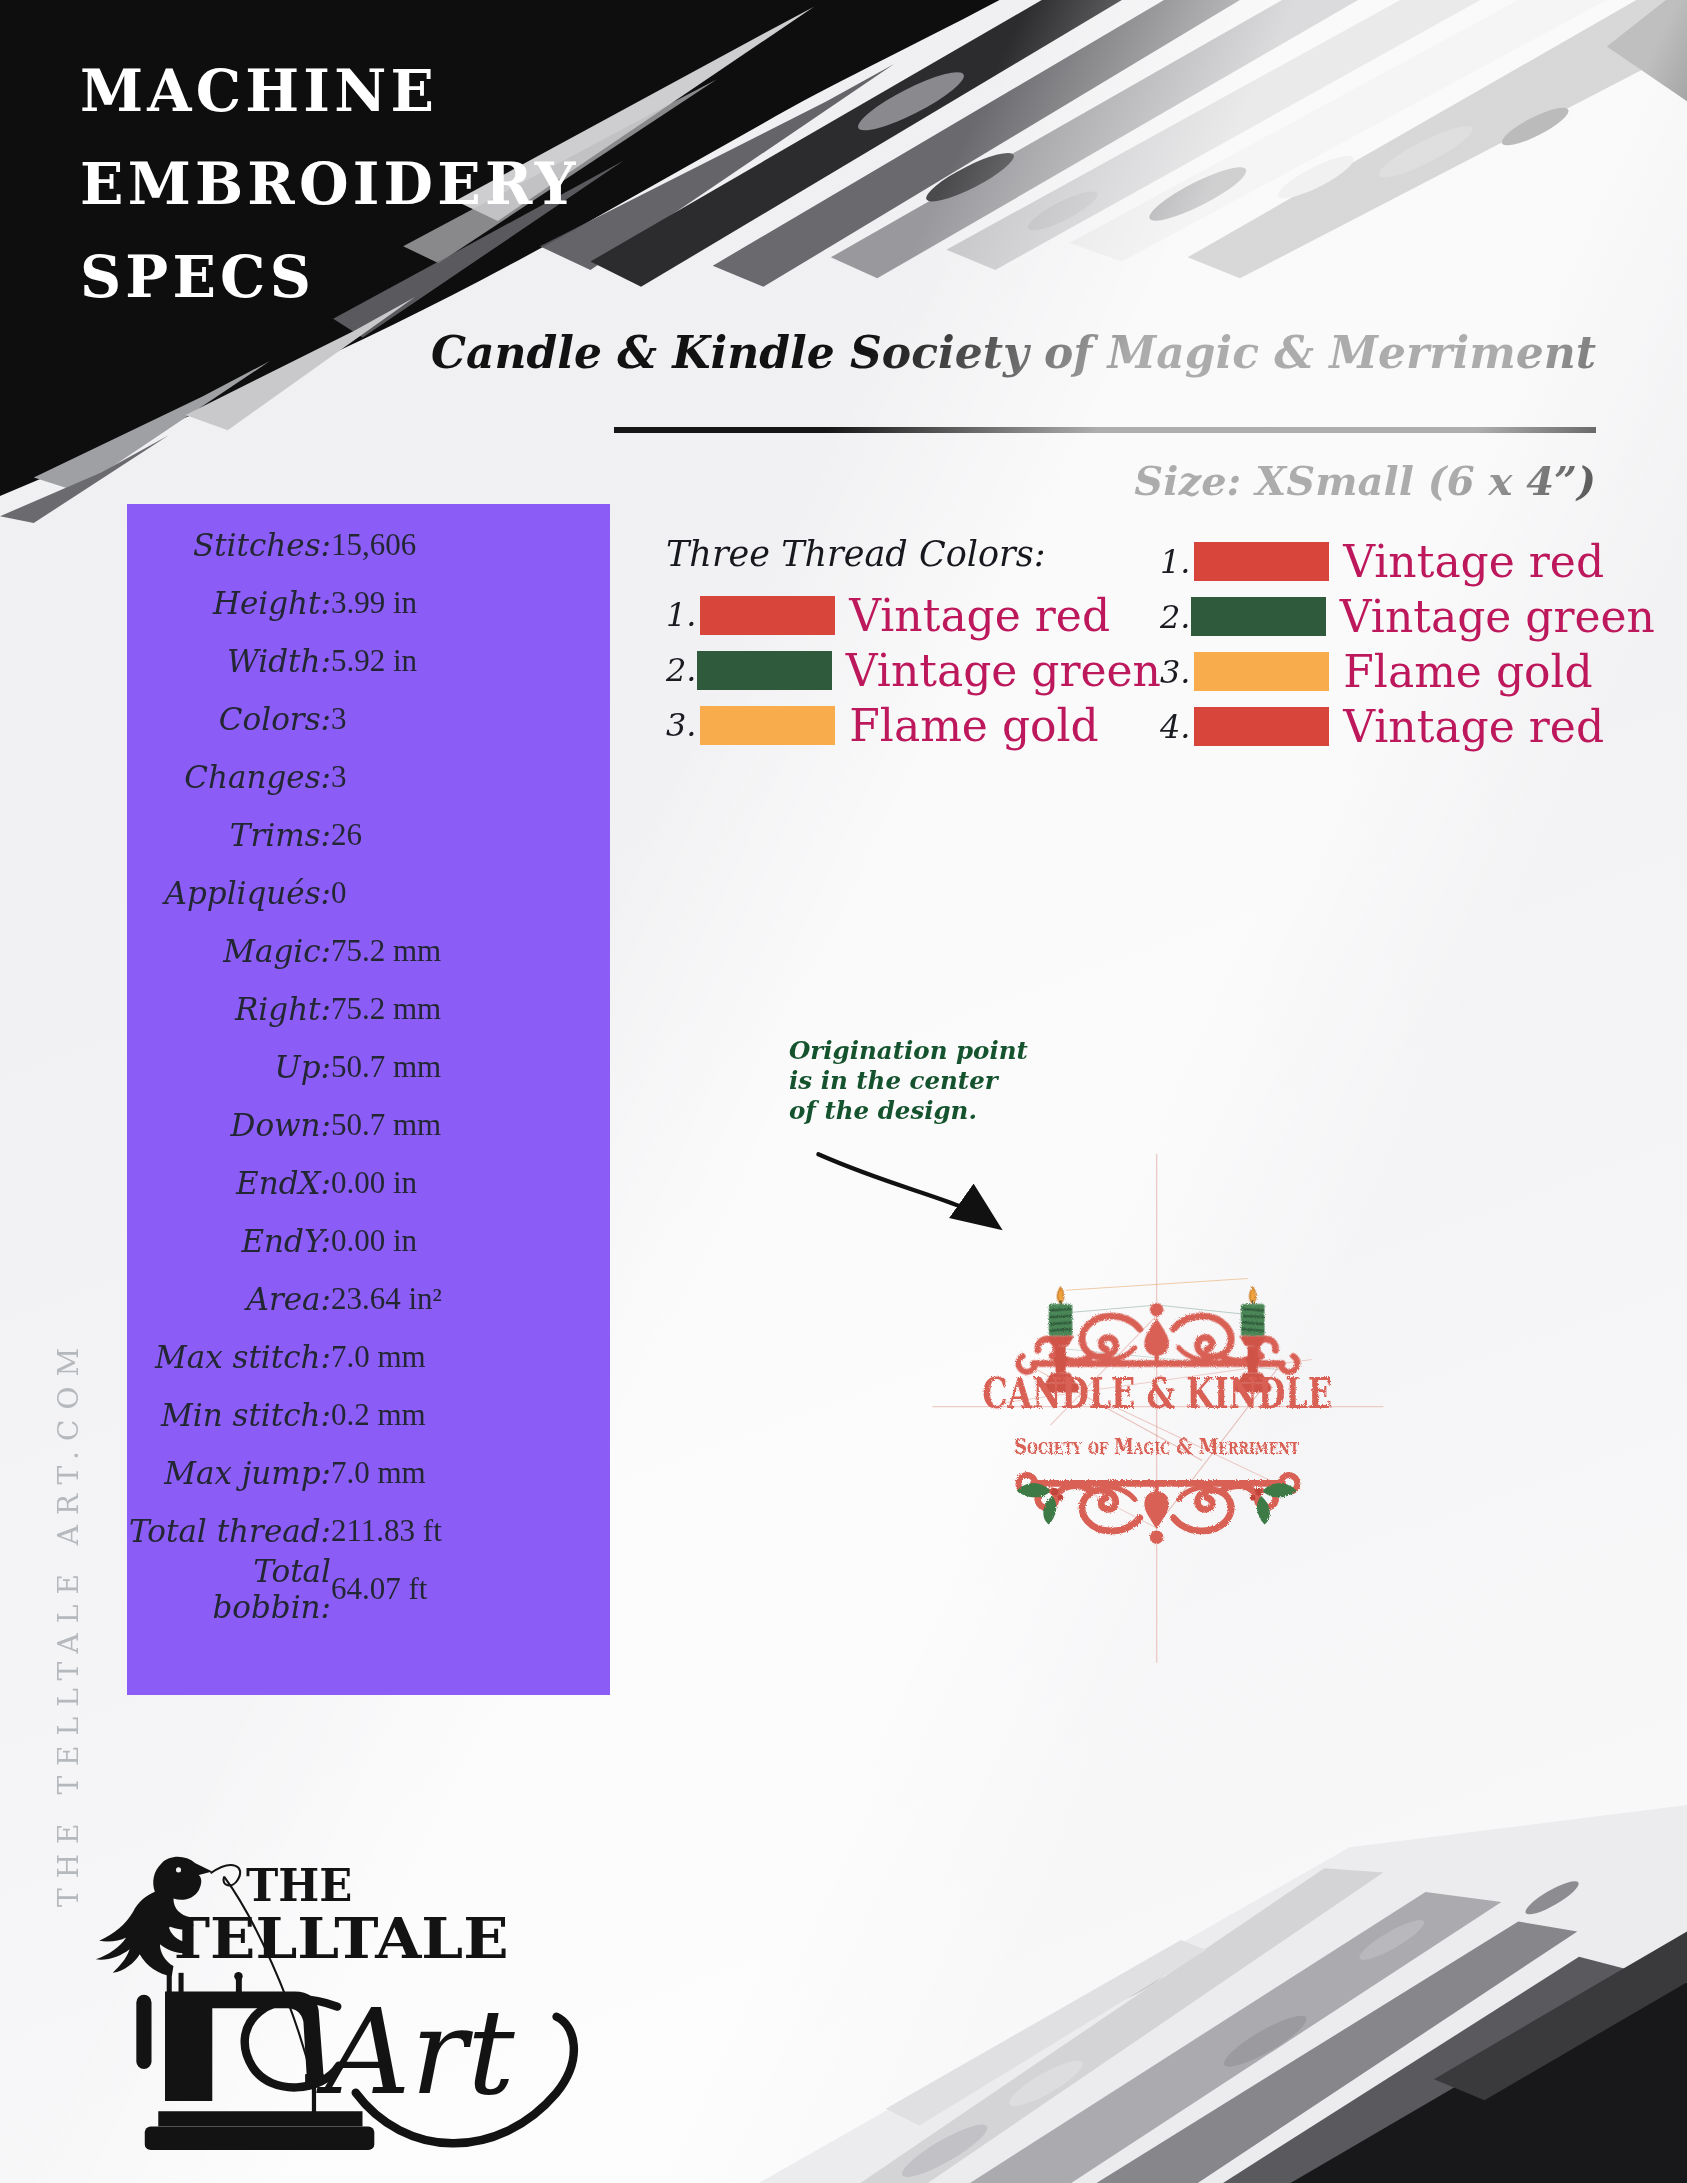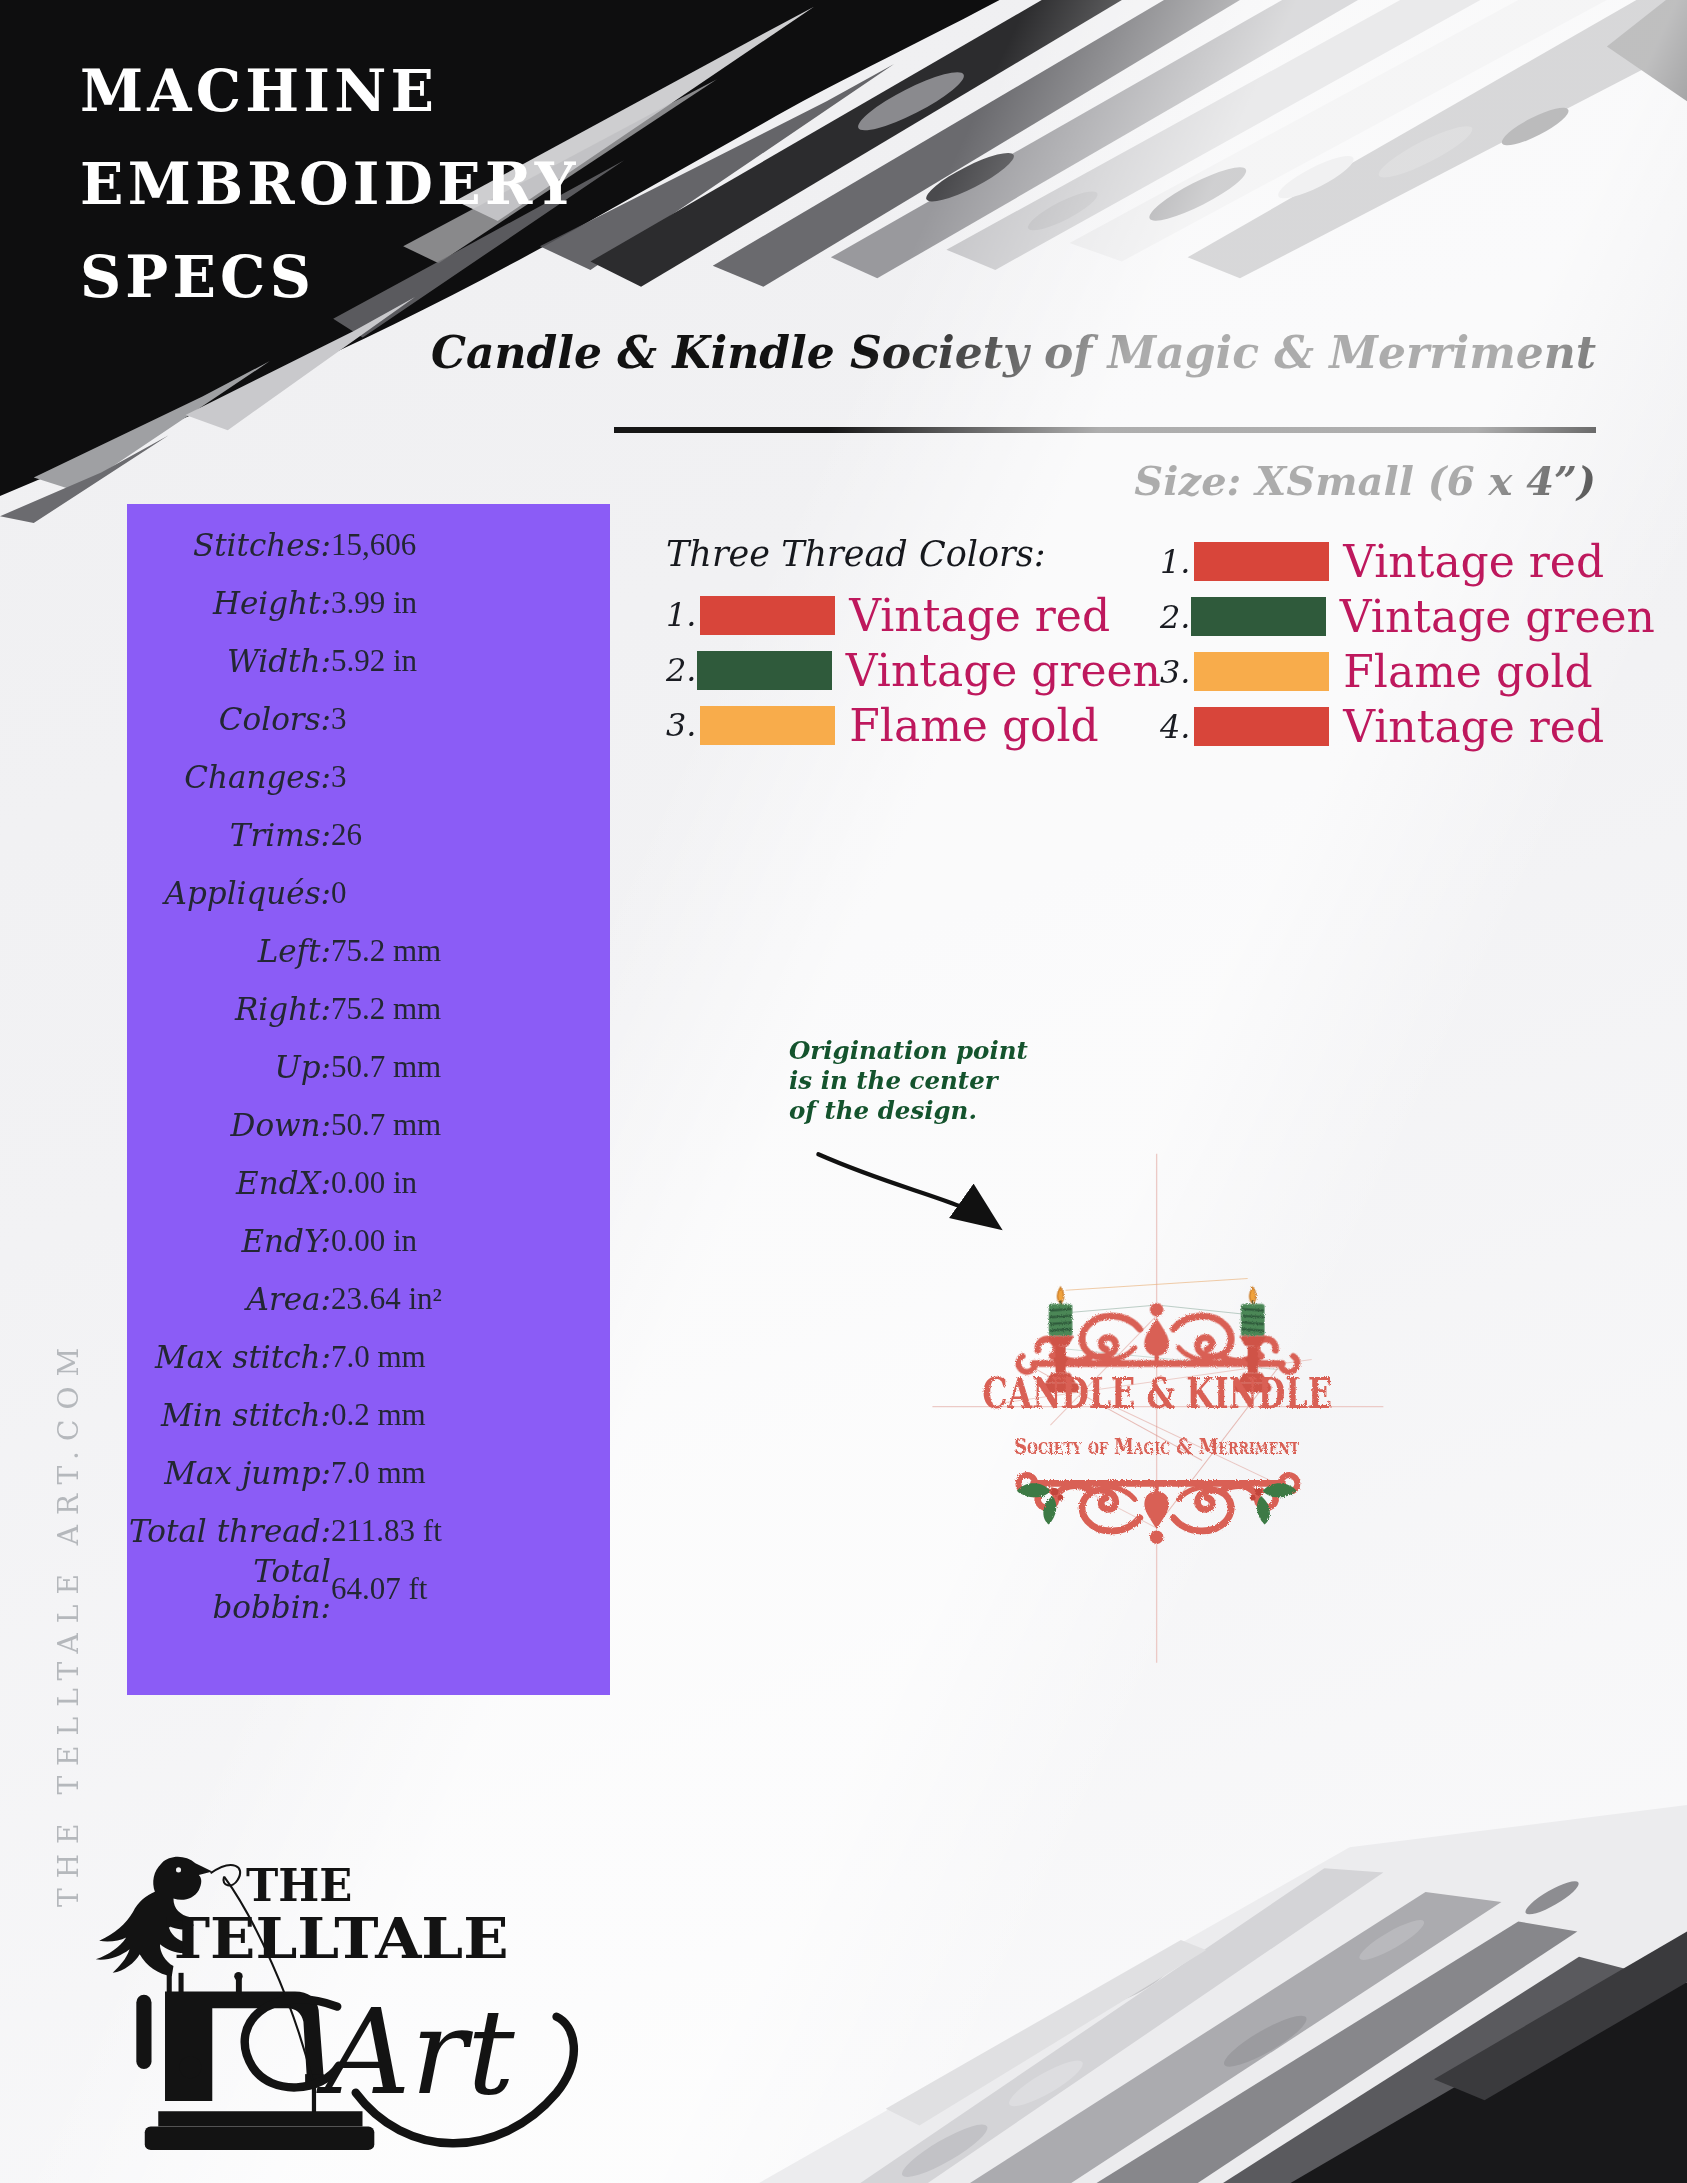--- a/index.html
+++ b/index.html
@@ -128,21 +128,21 @@
       <span class="spec-label">Trims:</span>
       <span class="spec-value">26</span>
     </div>
 
     <div class="spec-row">
       <span class="spec-label">Appliqués:</span>
       <span class="spec-value">0</span>
     </div>
 
     <div class="spec-row">
-      <span class="spec-label">Left:</span>
+      <span class="spec-label">Magic:</span>
       <span class="spec-value">75.2 mm</span>
     </div>
 
     <div class="spec-row">
       <span class="spec-label">Right:</span>
       <span class="spec-value">75.2 mm</span>
     </div>
 
     <div class="spec-row">
       <span class="spec-label">Up:</span>

